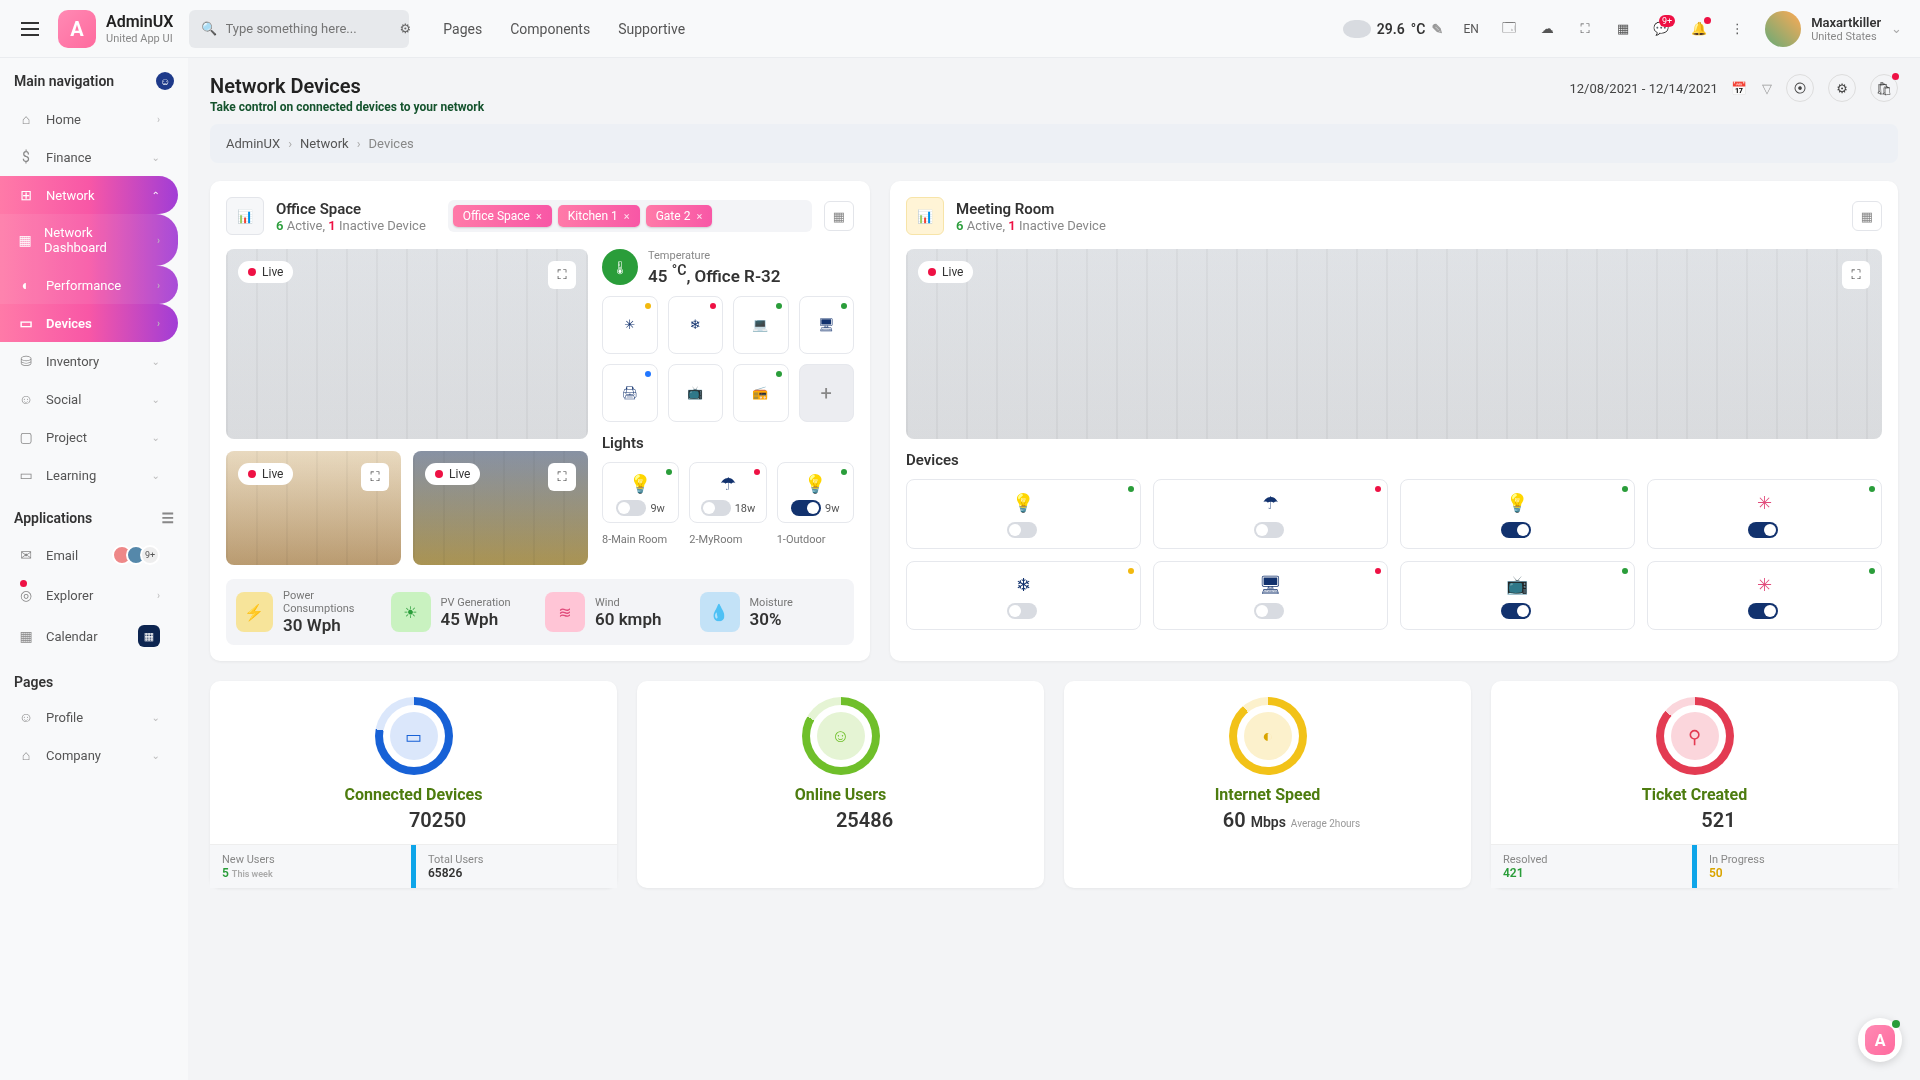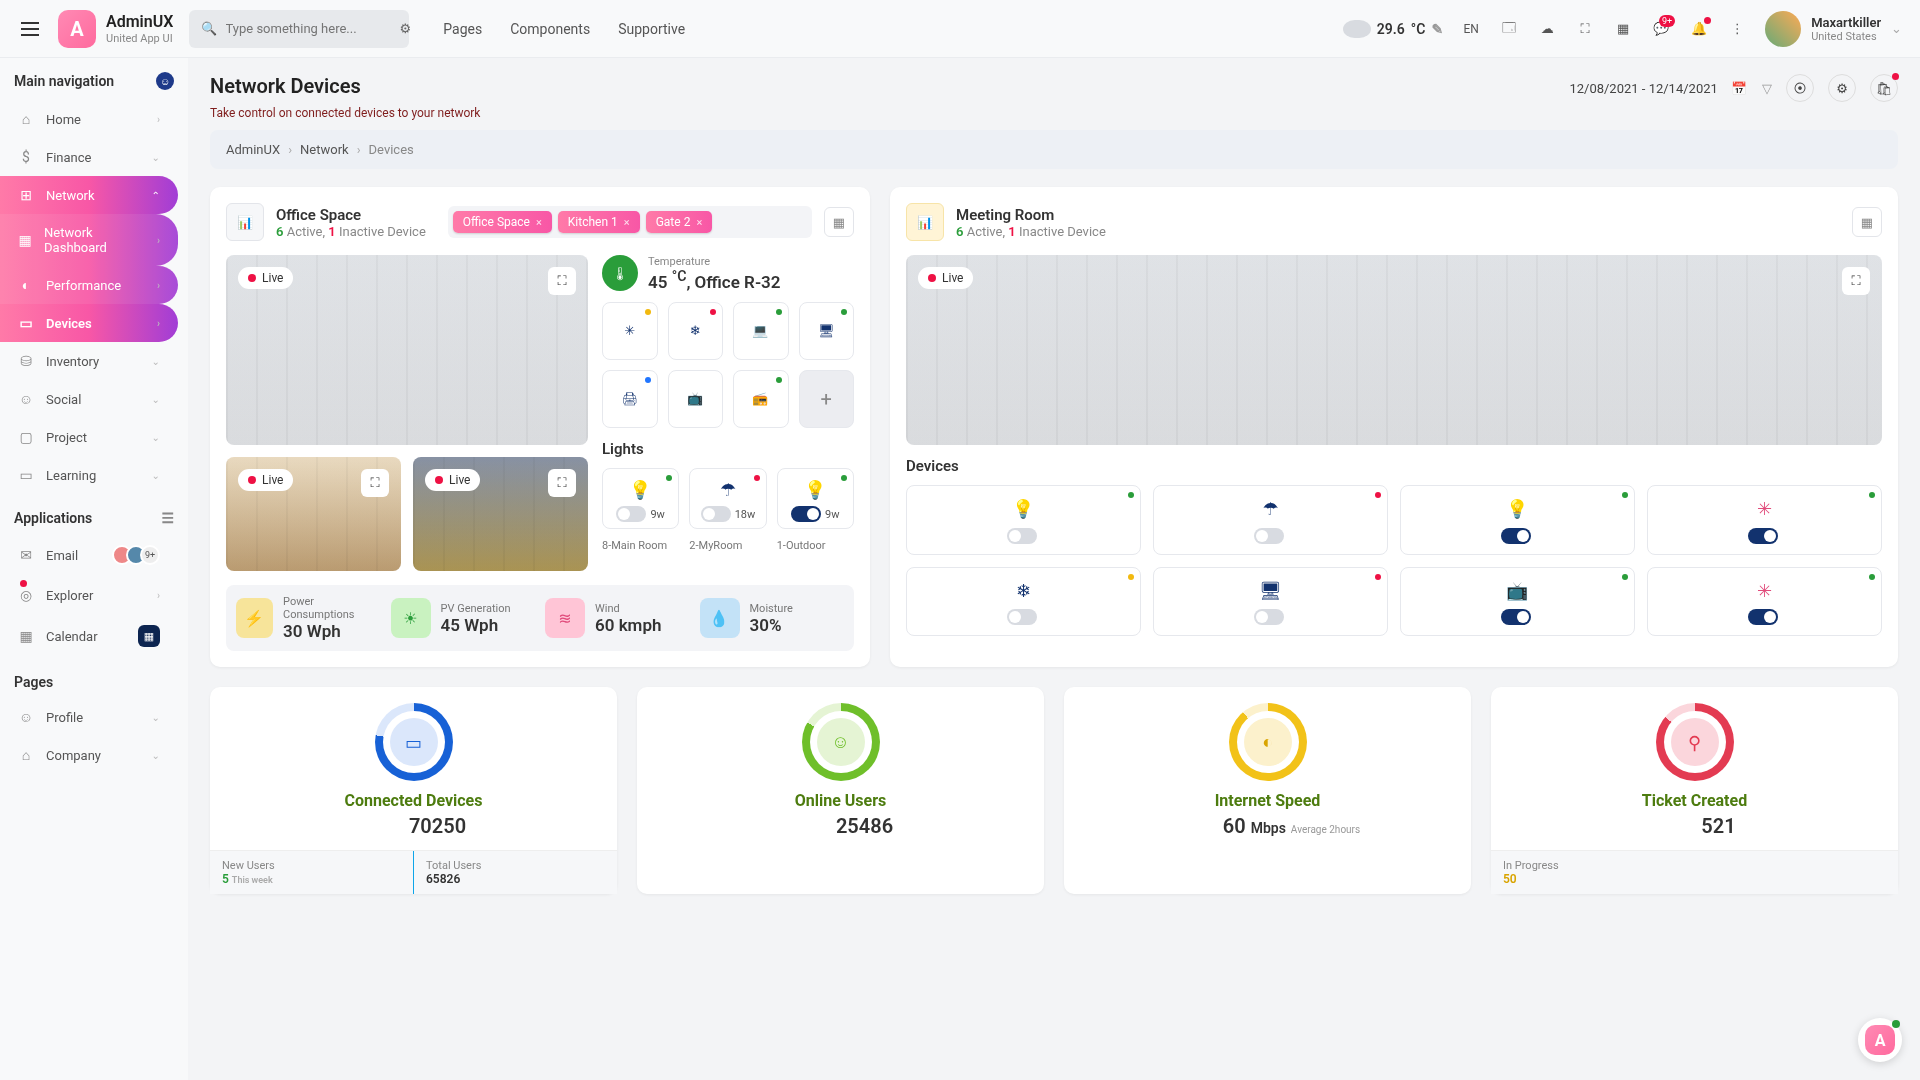--- a/index.html
+++ b/index.html
@@ -44,21 +44,21 @@
 .side-item .ico { width:16px; text-align:center; color:#888; font-size:14px; }
 .side-item.parent-active .ico, .side-sub .side-item .ico { color:#fff; }
 .side-sec { padding:16px 14px 8px; font-weight:600; font-size:14px; display:flex; justify-content:space-between; color:#333; }
 .avatars-mini { display:flex; margin-left:auto; }
 .avatars-mini span { width:20px; height:20px; border-radius:50%; border:2px solid #fff; margin-left:-6px; display:flex; align-items:center; justify-content:center; font-size:9px; background:#ddd; }
 .badge-blue { background:#0d2550; color:#fff; width:22px; height:22px; border-radius:6px; display:flex; align-items:center; justify-content:center; margin-left:auto; font-size:11px; }
 
 .main { flex:1; overflow-y:auto; padding:0 0 20px 0; }
 .page-hdr { display:flex; justify-content:space-between; align-items:flex-start; padding:16px 22px 10px; }
 .page-hdr h1 { font-size:20px; font-weight:600; color:#222; }
-.page-hdr p { font-size:12px; color:#7f1d1d; margin-top:8px; }
+.page-hdr p { font-size:12px; color:#14532d; margin-top:2px;font-weight:bold; }
 .hdr-right { display:flex; align-items:center; gap:14px; font-size:13px; color:#444; }
 .hdr-right .ibtn { width:28px; height:28px; border:1px solid #ddd; border-radius:50%; display:flex; align-items:center; justify-content:center; position:relative; }
 .breadcrumb { margin:0 22px 18px; background:#edf0f5; border-radius:8px; padding:12px 16px; font-size:13px; color:#555; display:flex; gap:8px; }
 .breadcrumb span.sep { color:#aaa; }
 .breadcrumb span.cur { color:#888; }
 
 .cards-row { display:flex; gap:20px; padding:0 22px 20px; }
 .card { background:#fff; border-radius:10px; box-shadow:0 1px 3px rgba(0,0,0,.06); }
 .office-card { flex:0 0 660px; padding:16px; }
 .room-hdr { display:flex; align-items:center; gap:12px; margin-bottom:14px; }
@@ -137,21 +137,21 @@
 .r-green .inner { background:#e5f4d4; color:#6fbf2a; }
 .r-yellow { background:conic-gradient(#f2c218 0 320deg,#fcf1cc 320deg 360deg); }
 .r-yellow .inner { background:#fcf1cc; color:#d9a400; }
 .r-red { background:conic-gradient(#e33b52 0 310deg,#fbd6dc 310deg 360deg); }
 .r-red .inner { background:#fbd6dc; color:#e33b52; }
 .metric-l { font-size:16px; color:#4d7c0f;font-weight:bold; }
 .metric-v { font-size:20px; font-weight:600; margin:4px 0 12px;padding-left:48px; }
 .metric-v small { font-size:10px; color:#999; font-weight:400; }
 .metric-foot { display:flex; border-top:1px solid #eee; background:#f6f7f9; }
 .metric-foot > div { flex:1; padding:8px 12px; text-align:left; }
-.metric-foot > div + div { border-left:1px solid #0ea5e9; }
+.metric-foot > div + div { border-left:5px solid #0ea5e9; }
 .mf-l { font-size:11px; color:#888; }
 .mf-v { font-size:12px; font-weight:600; }
 .mf-v.g { color:#2a9d3a; } .mf-v.y { color:#d9a400; }
 
 .fab { position:fixed; bottom:18px; right:18px; width:44px; height:44px; border-radius:50%; background:#fff; box-shadow:0 2px 8px rgba(0,0,0,.15); display:flex; align-items:center; justify-content:center; }
 .fab .logo-img { width:30px; height:30px; font-size:16px; }
 .fab .gdot { position:absolute; top:2px; right:2px; width:8px; height:8px; border-radius:50%; background:#2a9d3a; }
 </style>
 </head>
 <body>
@@ -545,20 +545,24 @@
     <div class="metric-v">60 <span style="font-size:14px;">Mbps</span> <small>Average 2hours</small></div>
   </div>
         <div class="metric-card">
     <div class="ring r-red">
             <div class="inner">⚲</div>
           </div>
     <div class="metric-l">Ticket Created</div>
     <div class="metric-v">521</div>
     <div class="metric-foot">
             <div>
+              <div class="mf-l">Resolved</div>
+              <div class="mf-v g">421</div>
+            </div>
+            <div>
               <div class="mf-l">In Progress</div>
               <div class="mf-v y">50</div>
             </div>
           </div>
   </div>
       </div>
   </main>
 </div>
 
 <div class="fab">

